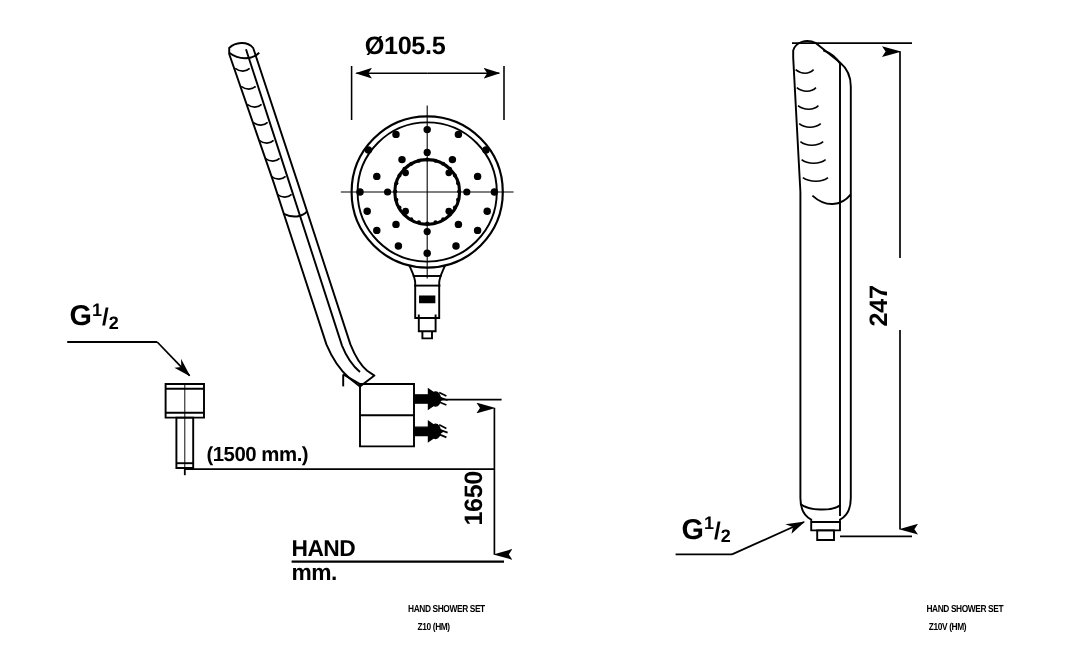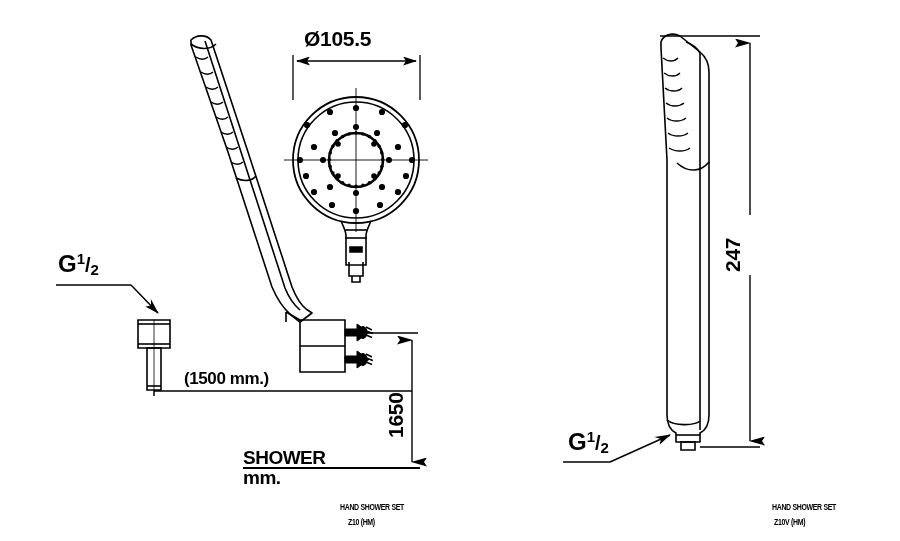--- a/index.html
+++ b/index.html
@@ -240,25 +240,25 @@
       <path d="M610,462 L670,435" marker-end="url(#arrLead)"></path>
     </g>
   </svg>
 
   <div class="lbl dim" style="left:304px;top:28px;">Ø105.5</div>
 
   <div class="lbl gmark" style="left:58px;top:252px;">
     <span>G</span><span class="num up">1</span><span class="slash">/</span><span class="num dn">2</span>
   </div>
 
-  <div class="lbl dim-small" style="left:172px;top:370px;margin-left:12px;">(1500 mm.)</div>
+  <div class="lbl dim-small" style="left:172px;top:370px;">(1500 mm.)</div>
 
   <div class="lbl dim vert" style="left:385px;top:438px;">1650</div>
 
-  <div class="lbl floorlbl" style="left:243px;top:448px;">SHOWER</div>
+  <div class="lbl floorlbl" style="left:243px;top:448px;">HAND</div>
   <div class="lbl floorlbl" style="left:243px;top:468px;text-align:center;">mm.</div>
 
   <div class="lbl dim vert" style="left:722px;top:272px;">247</div>
 
   <div class="lbl gmark" style="left:568px;top:430px;">
     <span>G</span><span class="num up">1</span><span class="slash">/</span><span class="num dn">2</span>
   </div>
 
   <div class="lbl caption" style="left:340px;top:503px;">HAND SHOWER SET</div>
   <div class="lbl caption" style="left:348px;top:518px;">Z10 (HM)</div>

